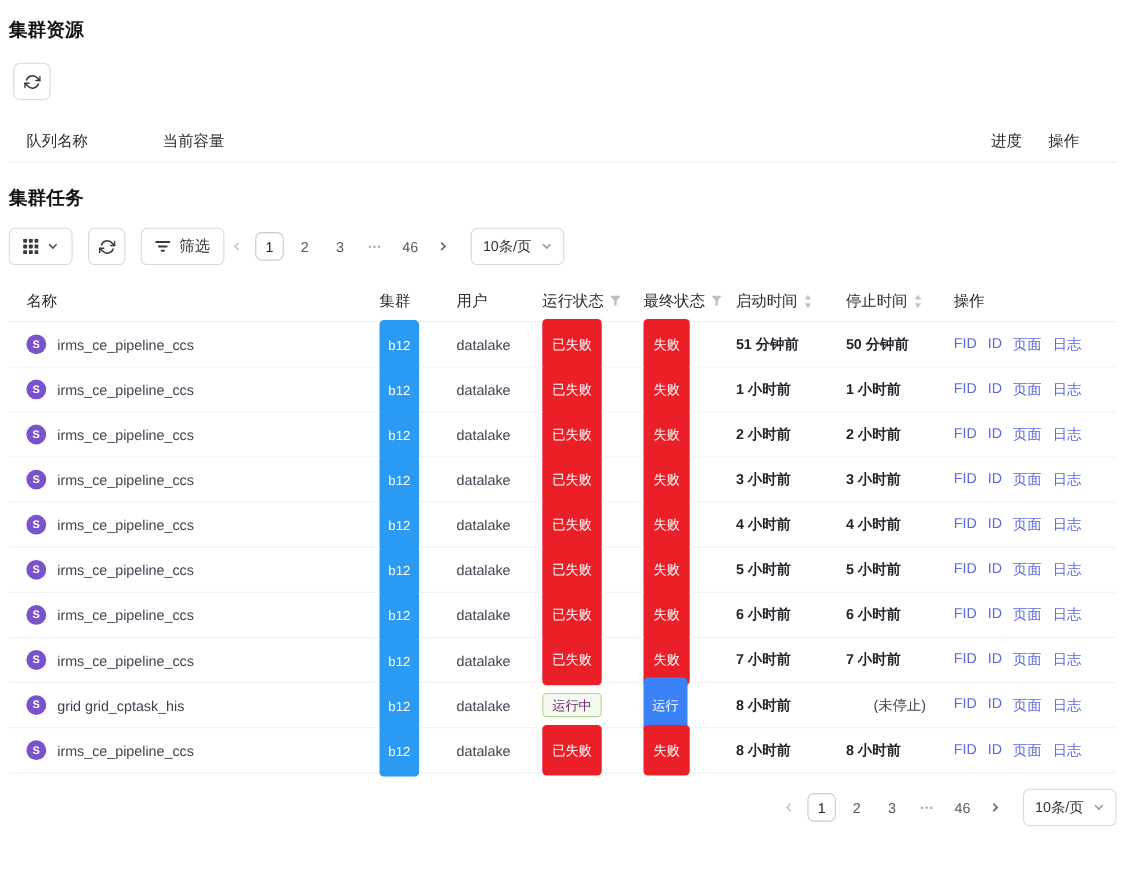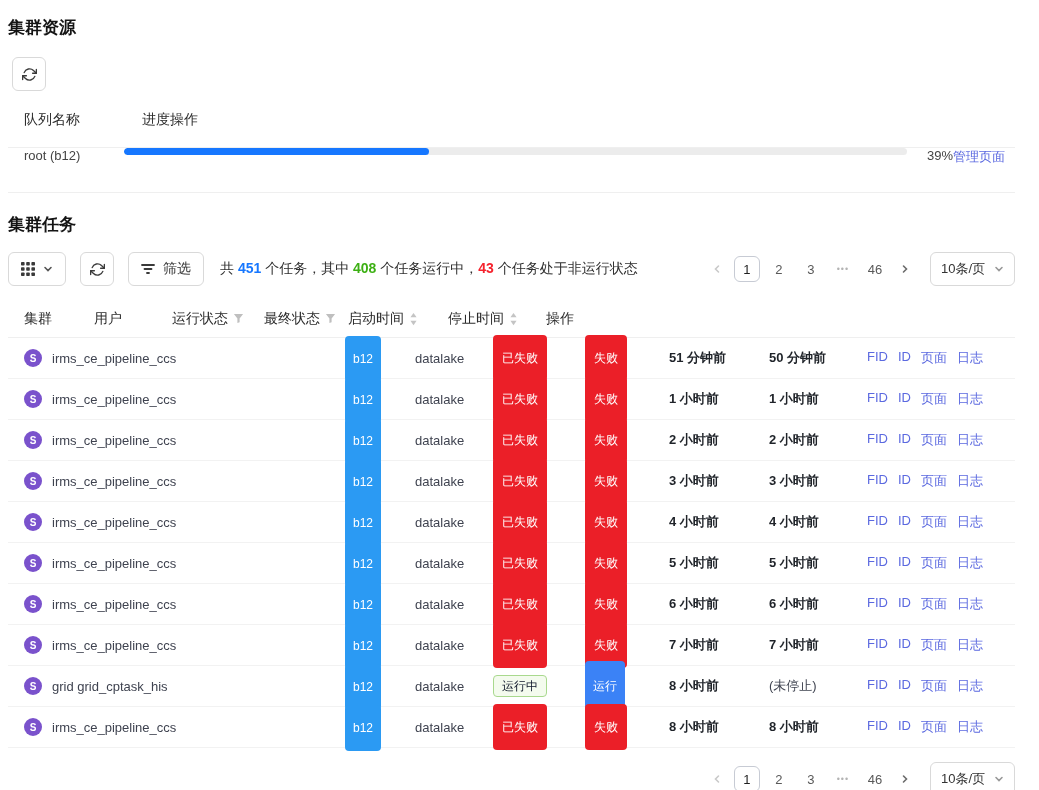--- a/index.html
+++ b/index.html
@@ -13,21 +13,21 @@
 
   .icon-btn {
     width: 34px; height: 34px; border: 1px solid #d9d9d9; border-radius: 6px;
     background: #fff; display: inline-flex; align-items: center; justify-content: center;
     cursor: pointer; padding: 0;
   }
   .res-refresh { margin: 18px 0 6px 4px; }
 
   
   .res-table { margin-top: 14px; }
-  .res-hrow, .res-drow { display: flex; padding-left: 16px; }
+  .res-hrow, .res-drow { display: flex; align-items: center; gap: 24px; padding-left: 16px; }
   .res-hrow { height: 37px; border-bottom: 1px solid #efefef; font-size: 14px; color: #2b2b2b; font-weight: 500; }
   .res-drow { height: 45px; border-bottom: 1px solid #efefef; font-size: 13px; color: #444; }
   .col-queue { width: 100px; flex: none; }
   .col-capacity { flex: 1; }
   .col-progress { width: 46px; text-align: right; flex: none; }
   .col-ops { width: 62px; flex: none; }
   .ptrack { height: 7px; background: #ececec; border-radius: 4px; overflow: hidden; }
   .pfill { height: 100%; background: #1677ff; border-radius: 4px; width: 0; }
   .link { color: #5b69e0; text-decoration: none; cursor: pointer; font-size: 13px; }
 
@@ -78,24 +78,24 @@
   .co { width: 148px; flex: none; display: flex; gap: 10px; }
 
   .avatar {
     width: 18px; height: 18px; border-radius: 50%; background: #7a52cc; color: #fff;
     font-size: 10px; font-weight: 700; display: inline-flex; align-items: center; justify-content: center;
     flex: none;
   }
   .tag { background: #2b9af3; color: #fff; border-radius: 4px; font-size: 12px; padding: 16px 8px; line-height: 1; }
   .badge { border-radius: 4px; font-size: 12px; line-height: 1; display: inline-block; }
   .badge.failed { background: #eb1f28; color: #fff; padding: 17px 9px; }
-  .badge.success { background: #f4fbee; color: #0f172a; border: 1px solid #a9d98e; padding: 4px 8px; }
+  .badge.success { background: #f4fbee; color: #701a75; border: 1px solid #a9d98e; padding: 4px 8px; }
   .badge.processing { background: #3b82f6; color: #fff; padding: 19px 8px; }
   .time { font-weight: 700; color: #1f2329; }
-  .time.plain { font-weight: 400; color: #3f4350; }
+  .time.plain { font-weight: 400; color: #3f4350; text-align: center; }
 
   .bottom-pager { display: flex; justify-content: flex-end; margin-top: 14px; }
 </style>
 </head>
 <body>
 
 
 
 
 <h1 class="section-title">集群资源</h1>
@@ -104,32 +104,23 @@
   <svg width="15" height="15" viewBox="0 0 24 24" fill="none" stroke="#3a3a3a" stroke-width="2.2" stroke-linecap="round" stroke-linejoin="round">
     <polyline points="23 4 23 10 17 10"></polyline>
       <polyline points="1 20 1 14 7 14"></polyline>
     <path d="M3.51 9a9 9 0 0 1 14.85-3.36L23 10M1 14l4.64 4.36A9 9 0 0 0 20.49 15"></path>
   </svg>
 </button>
 
 <div class="res-table">
   <div class="res-hrow">
     <div class="col-queue">队列名称</div>
+    <div class="col-capacity">当前容量</div>
     <div class="col-progress">进度</div>
     <div class="col-ops">操作</div>
-  </div>
-  <div class="res-drow">
-    <div class="col-queue">root (b12)</div>
-    <div class="col-capacity">
-      <div class="ptrack">
-        <div class="pfill" style="width: 39%;"></div>
-      </div>
-    </div>
-    <div class="col-progress">39%</div>
-    <div class="col-ops"><a class="link">管理页面</a></div>
   </div>
 </div>
 
 
 <h1 class="section-title tasks-title">集群任务</h1>
 
 <div class="toolbar">
   <div class="tb-left">
     <button class="btn">
       <svg width="14" height="14" viewBox="0 0 14 14" fill="#3a3a3a">
@@ -156,21 +147,20 @@
     </button>
     <button class="btn">
       <svg width="14" height="12" viewBox="0 0 14 12" fill="none" stroke="#3a3a3a" stroke-width="1.8" stroke-linecap="round">
         <line x1="1" y1="2" x2="13" y2="2"></line>
           <line x1="3.5" y1="6" x2="10.5" y2="6"></line>
           <line x1="6" y1="10" x2="8" y2="10"></line>
       </svg>
       <span>筛选</span>
     </button>
   </div>
-  <div class="summary"><span>共 </span><span class="num n-blue">451</span><span> 个任务，其中 </span><span class="num n-green">408</span><span> 个任务运行中，</span><span class="num n-red">43</span><span> 个任务处于非运行状态</span></div>
   <div class="pager">
     <span class="pg-arrow">
       <svg width="10" height="10" viewBox="0 0 10 10" fill="none" stroke="#c9c9c9" stroke-width="1.6" stroke-linecap="round">
           <polyline points="6.5,2 3.5,5 6.5,8"></polyline>
         </svg>
     </span>
     <span class="pg-pages">
         <span class="pg-item active">1</span>
         <span class="pg-item">2</span>
         <span class="pg-item">3</span>
@@ -186,20 +176,23 @@
       <span>10条/页</span>
       <svg width="10" height="10" viewBox="0 0 10 10" fill="none" stroke="#999" stroke-width="1.6" stroke-linecap="round">
           <polyline points="2,3.5 5,6.5 8,3.5"></polyline>
         </svg>
     </span>
   </div>
 </div>
 
 <div class="ttable">
   <div class="thead">
+    <div class="cn hcell">
+        <span>名称</span>
+      </div>
     <div class="cc hcell">
         <span>集群</span>
       </div>
     <div class="cu hcell">
         <span>用户</span>
       </div>
     <div class="cr hcell">
       <span>运行状态</span>
       <svg width="11" height="11" viewBox="0 0 12 12" fill="#bfbfbf">
           <path d="M1 1h10L7.2 6v4.2L4.8 11V6z"></path>

